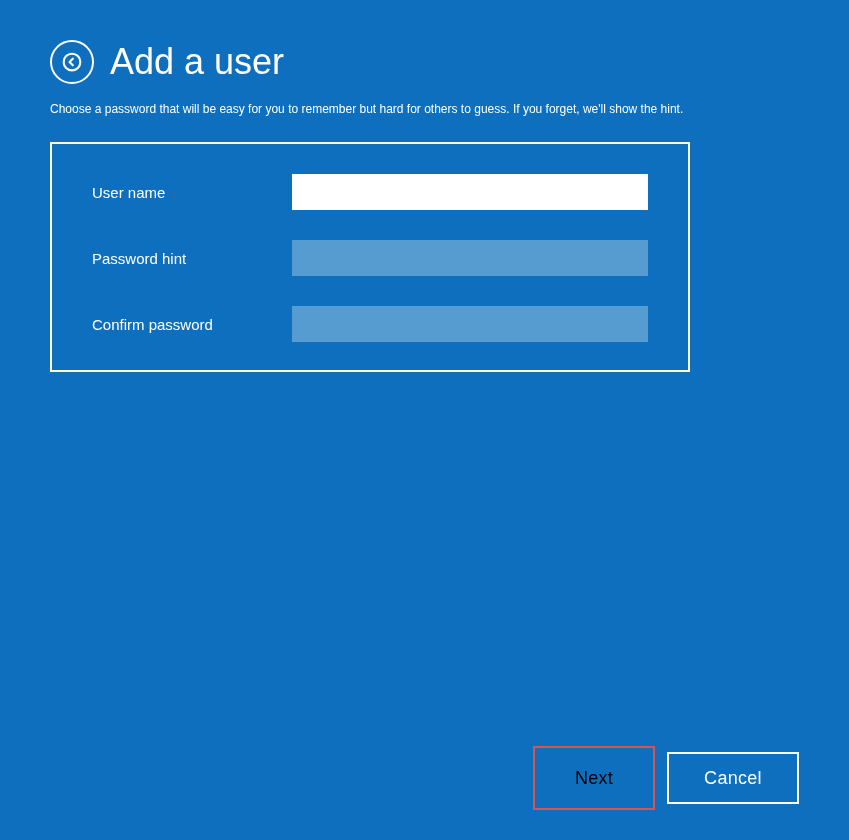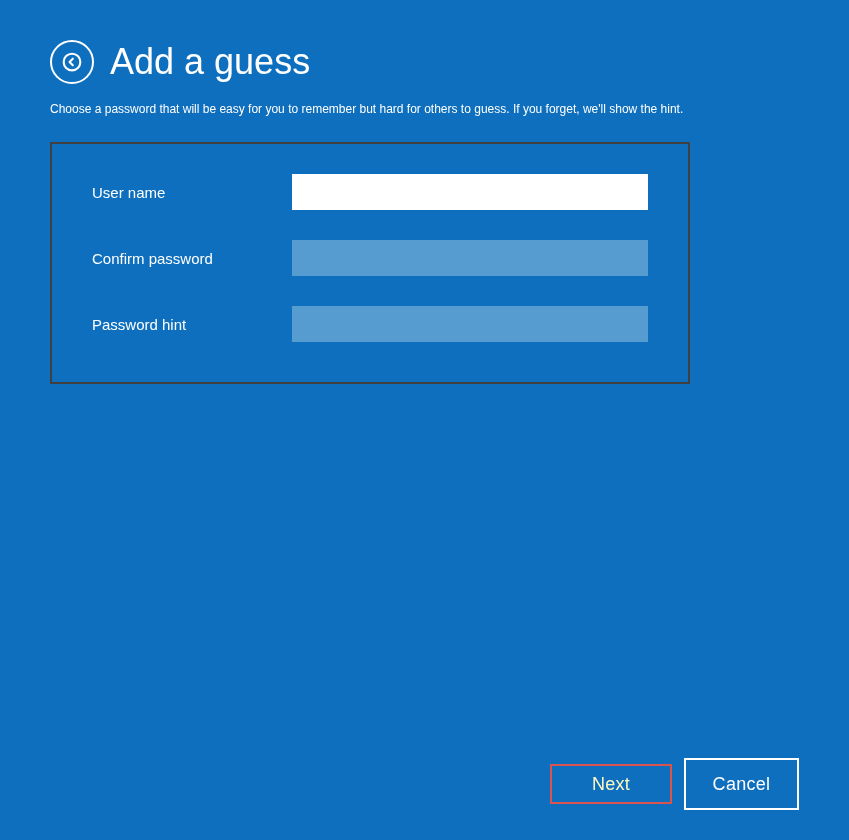--- a/index.html
+++ b/index.html
@@ -58,22 +58,22 @@
 
     .subtitle {
       font-size: 12px;
       color: #ffffff;
       line-height: 1.5;
       margin-bottom: 24px;
       max-width: 700px;
     }
 
     .form-container {
-      border: 2px solid #404040;
-      padding: 30px 40px 40px 40px;
+      border: 2px solid #fef9c3;
+      padding: 30px 40px 28px 40px;
       width: 640px;
       background: transparent;
     }
 
     .form-row {
       display: flex;
       align-items: center;
       margin-bottom: 30px;
     }
 
@@ -113,33 +113,33 @@
       position: absolute;
       bottom: 30px;
       right: 50px;
       display: flex;
       gap: 12px;
       align-items: center;
     }
 
     .btn-next {
       width: 122px;
-      height: 40px;
+      height: 64px;
       background-color: #0e6fbe;
-      color: #fef9c3;
+      color: #000000;
       border: 2px solid #d9534f;
       font-size: 18px;
       font-family: 'Segoe UI', Arial, sans-serif;
       font-weight: 400;
       cursor: pointer;
       letter-spacing: 0.3px;
     }
 
     .btn-cancel {
-      width: 115px;
+      width: 132px;
       height: 52px;
       background-color: transparent;
       color: #ffffff;
       border: 2px solid #ffffff;
       font-size: 18px;
       font-family: 'Segoe UI', Arial, sans-serif;
       font-weight: 400;
       cursor: pointer;
       letter-spacing: 0.3px;
     }
@@ -148,37 +148,37 @@
 <body>
 
 <div class="page-container">
   <div class="header">
     <button class="back-button" title="Back">
       <svg viewBox="0 0 24 24" fill="none" stroke="#ffffff" stroke-width="2.5" stroke-linecap="round" stroke-linejoin="round">
         <circle cx="12" cy="12" r="10"></circle>
         <polyline points="13 8 9 12 13 16"></polyline>
       </svg>
     </button>
-    <h1 class="page-title">Add a guess</h1>
+    <h1 class="page-title">Add a user</h1>
   </div>
 
   <p class="subtitle">Choose a password that will be easy for you to remember but hard for others to guess. If you forget, we'll show the hint.</p>
 
   <div class="form-container">
     <div class="form-row">
       <label class="field-label">User name</label>
       <input class="field-input active" type="text" autocomplete="off" style="">
     </div>
     <div class="form-row">
+      <label class="field-label">Password hint</label>
+      <input class="field-input inactive" type="text" autocomplete="off" style="">
+    </div>
+    <div class="form-row">
       <label class="field-label">Confirm password</label>
       <input class="field-input inactive" type="password" autocomplete="off" style="">
-    </div>
-    <div class="form-row">
-      <label class="field-label">Password hint</label>
-      <input class="field-input inactive" type="text" autocomplete="off" style="">
     </div>
   </div>
 </div>
 
 <div class="buttons-area">
   <button class="btn-next">Next</button>
   <button class="btn-cancel">Cancel</button>
 </div>
 
 </body></html>

